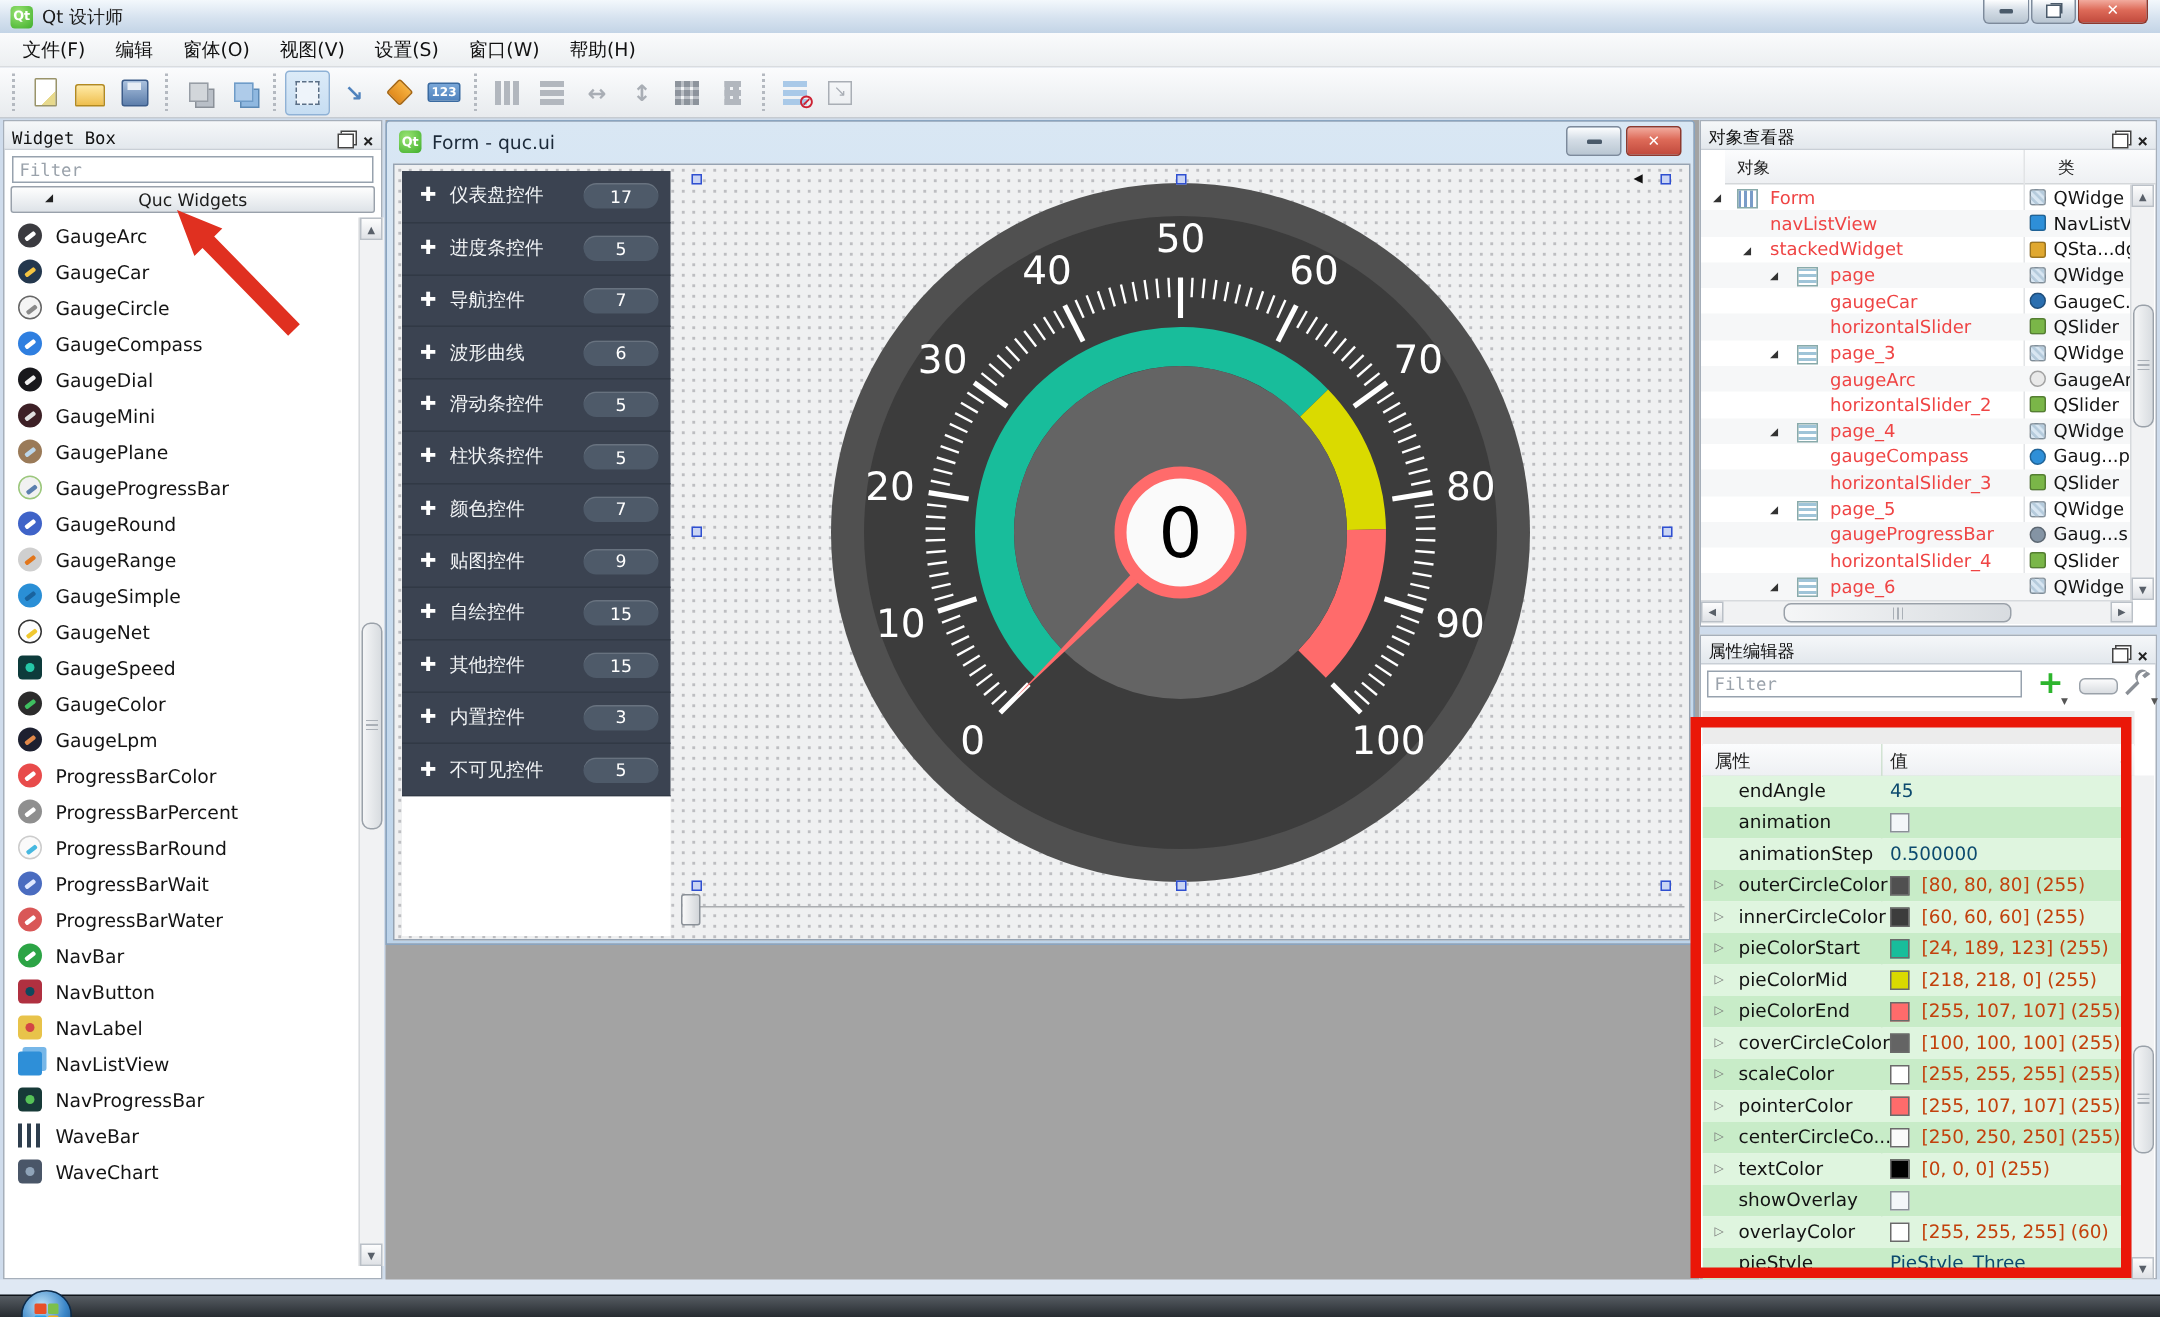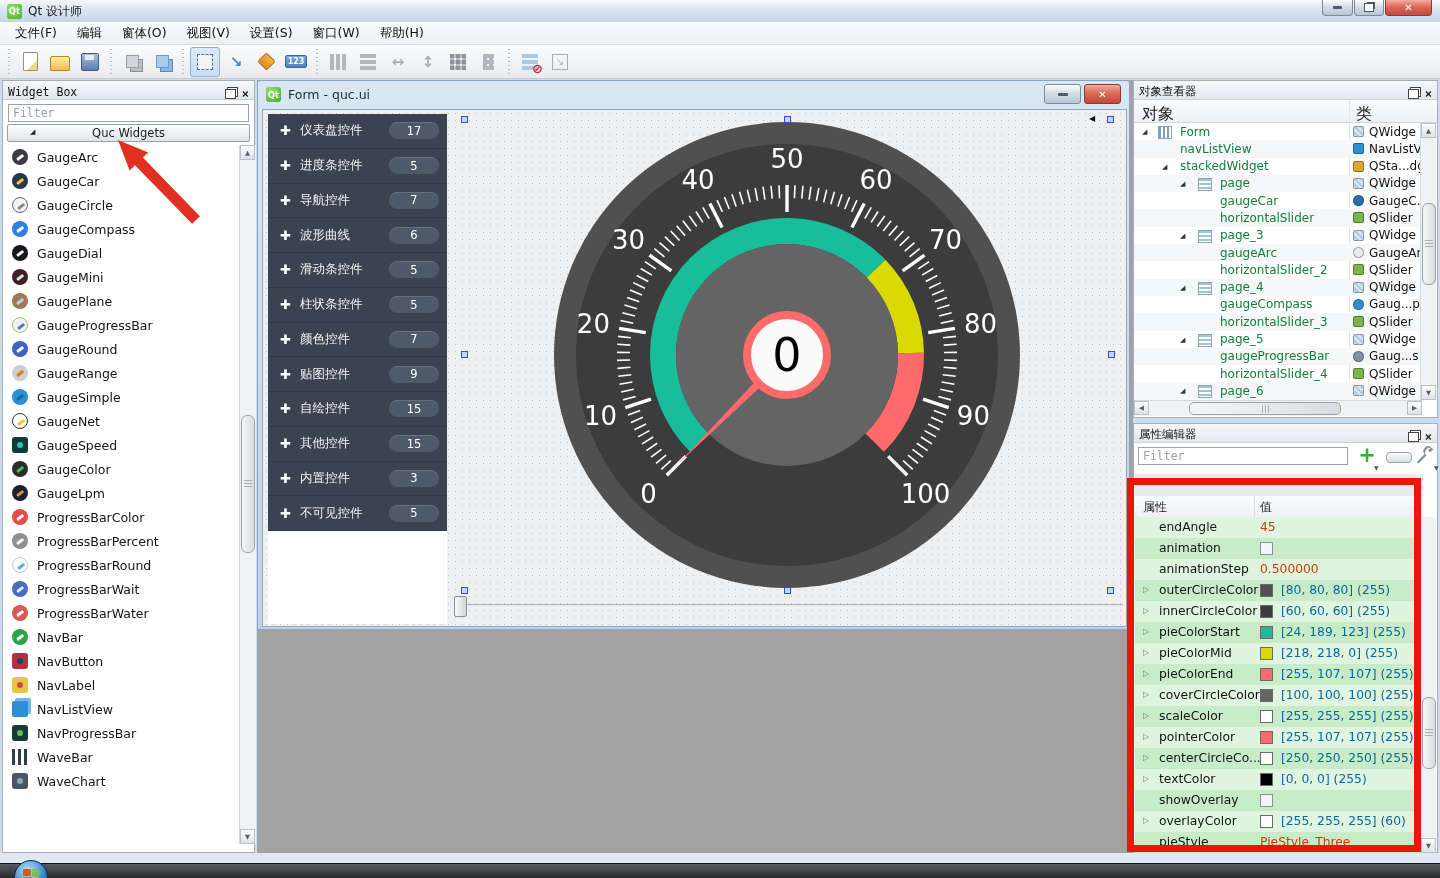--- a/index.html
+++ b/index.html
@@ -99,31 +99,31 @@
   #nav-white{position:absolute;left:5px;top:421px;width:179px;height:93px;background:#fff}
   #gauge-svg{position:absolute;left:291px;top:12px}
   .handle{position:absolute;width:7px;height:7px;background:#c9d4f4;border:1px solid #2f4fd0;box-sizing:border-box}
   #canvas-arrow{position:absolute;left:826px;top:4px;font-size:8px;color:#111}
   #slider-handle{position:absolute;left:191px;top:486px;width:11px;height:19px;border:1px solid #8a9097;border-radius:2px;
                  background:linear-gradient(90deg,#fafafa,#d2d5d9)}
   #slider-groove{position:absolute;left:201px;top:494px;width:659px;height:2px;
                  background:linear-gradient(#9a9da1,#fdfdfd)}
   
   #objinsp{left:1133px;top:80px;width:305px;height:338px}
-  .colhead{position:absolute;left:0;top:19px;right:0;height:22px;background:linear-gradient(#fbfcfd,#eef0f3);
-           border-bottom:1px solid #d4d7da;font-size:16px;color:#222}
+  .colhead{position:absolute;left:16px;top:19px;right:0;height:22px;background:linear-gradient(#fbfcfd,#eef0f3);
+           border-bottom:1px solid #d4d7da;font-size:11px;color:#222}
   .colhead .c1{position:absolute;left:8px;top:4px}
   #oi-rows{position:absolute;left:0;top:42px;width:288px;height:277px;overflow:hidden;font-size:12px}
   .trow{height:17.3px;position:relative;display:block}
   .trow.alt{background:#f6f7f8}
   .t-exp{position:absolute;top:5px;font-size:7px;color:#333}
   .t-oicon{position:absolute;top:3px;width:12px;height:11px}
   .oi-form{background:repeating-linear-gradient(90deg,#7a9cc8 0 2px,#fff 2px 4px);border:1px solid #8aa}
   .oi-page{background:repeating-linear-gradient(#9fc4d8 0 2px,#fff 2px 4px);border:1px solid #8aa}
-  .t-label{position:absolute;top:1.5px;color:#15803d;white-space:nowrap}
+  .t-label{position:absolute;top:1.5px;color:#ef4444;white-space:nowrap}
   .t-cicon{position:absolute;left:219px;top:3px;width:11px;height:11px;border:1px solid rgba(0,0,0,.3);border-radius:2px;box-sizing:border-box}
   .t-class{position:absolute;left:235px;top:1.5px;width:54px;overflow:hidden;white-space:nowrap;color:#141414}
   .oi-divider{position:absolute;left:215px;top:19px;bottom:34px;width:1px;background:#e2e4e6}
   .hsb{position:absolute;left:0;bottom:1px;width:288px;height:15px;background:#f1f2f3;border-top:1px solid #d7dadd}
   
   #propedit{left:1133px;top:423px;width:305px;height:430px}
   #pe-filter{position:absolute;left:4px;top:23px;width:210px}
   #pe-add{position:absolute;left:221px;top:20px;width:24px;height:24px;color:#2db52d;font-size:21px;font-weight:bold;
           line-height:22px;text-align:center}
   .mini-drop{position:absolute;font-size:6px;color:#555}
@@ -131,23 +131,23 @@
            background:linear-gradient(#fbfbfc,#d9dde1)}
   #pe-wrench{position:absolute;left:281px;top:21px;width:22px;height:22px}
   #pe-objline{position:absolute;left:1px;top:50px;width:288px;height:22px;background:#ececec;border-bottom:1px solid #d8d8d8}
   #pe-colhead{position:absolute;left:1px;top:72px;width:288px;height:21px;background:linear-gradient(#fbfcfd,#eef0f3);
               border-bottom:1px solid #d4d7da;font-size:12px;color:#222}
   #pe-rows{position:absolute;left:1px;top:93px;width:288px;height:336px;overflow:hidden;font-size:12.3px}
   .prow{height:21px;position:relative}
   .prow.odd{background:#dff5df}.prow.even{background:#c8ecc8}
   .p-exp{position:absolute;left:8px;top:5px;font-size:8px;color:#777}
   .p-name{position:absolute;left:24px;top:3px;color:#131313;white-space:nowrap}
-  .p-val{position:absolute;left:125px;top:3px;color:#c2410c;white-space:nowrap}
+  .p-val{position:absolute;left:125px;top:3px;color:#0c4a6e;white-space:nowrap}
   .p-sw{position:absolute;left:125px;top:4px;width:13px;height:13px;border:1px solid #6a6a6a;box-sizing:border-box}
-  .p-vtext{position:absolute;left:146px;top:3px;color:#0369a1;white-space:nowrap}
+  .p-vtext{position:absolute;left:146px;top:3px;color:#c2410c;white-space:nowrap}
   .p-cb{position:absolute;left:125px;top:4px;width:13px;height:13px;border:1px solid #8a9097;background:#f3f6f9;box-sizing:border-box}
   .pe-divider{position:absolute;left:120px;top:72px;height:357px;width:1px;background:#b9d6b9;opacity:.6}
   
   #red-rect{position:absolute;left:1127px;top:478px;width:294px;height:374px;border:7px solid #ea1708;box-sizing:border-box;
             z-index:50;pointer-events:none}
   #arrow-svg{position:absolute;left:0;top:0;z-index:60;pointer-events:none}
   
   #statussliver{position:absolute;left:0;top:853px;right:0;height:10px;background:#dfe8f3}
   #taskbar{position:absolute;left:0;top:863px;right:0;height:15px;background:linear-gradient(#565c62,#23282d);
            border-top:1px solid #101418}

